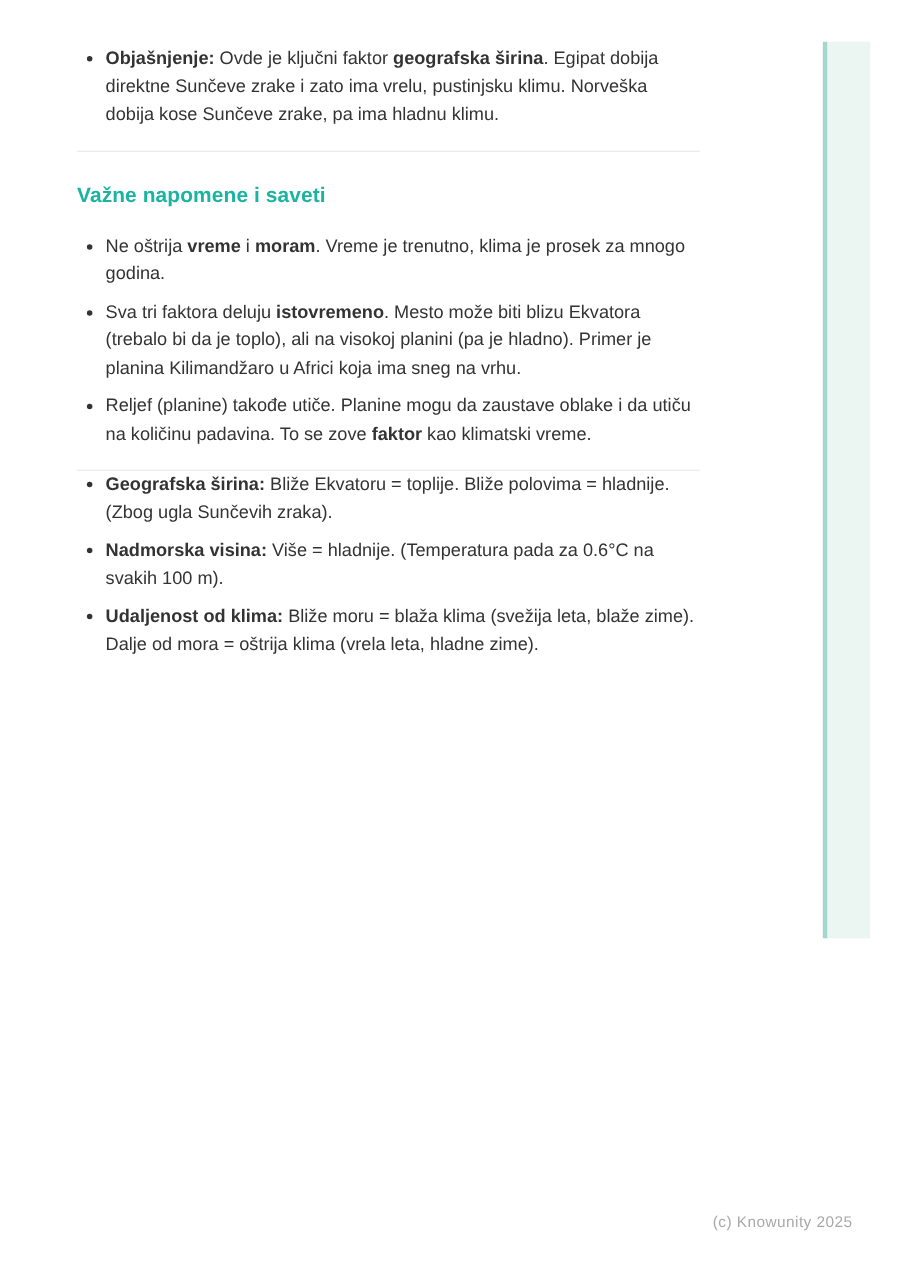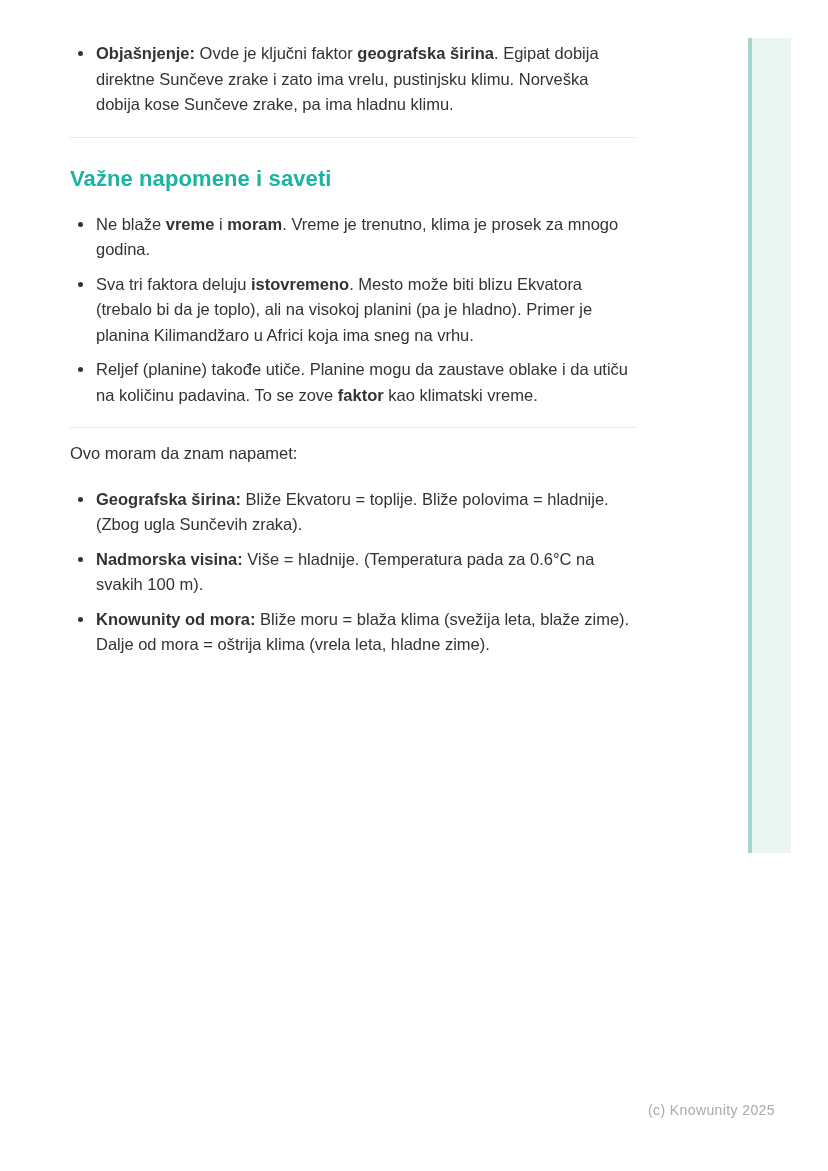--- a/index.html
+++ b/index.html
@@ -43,21 +43,21 @@
   }
   .content li:last-child { margin-bottom: 0; }
   .content strong { font-weight: bold; }
   .content hr {
     border: none;
     border-top: 1px solid var(--divider);
     margin: 19px 0 0 0;
   }
   .content h2 {
     color: var(--accent);
-    font-size: 22px;
+    font-size: 19px;
     line-height: 24px;
     font-weight: bold;
     margin: 29px 0 21px 0;
     letter-spacing: 0.1px;
   }
   .content p {
     margin: 13px 0 20px 0;
   }
   .content p.justify {
     text-align: justify;
@@ -88,28 +88,27 @@
 <body>
 
 <div class="page">
   <main class="content" id="content">
       <ul>
         <li><strong>Objašnjenje:</strong><span> Ovde je ključni faktor </span><strong>geografska širina</strong><span>. Egipat dobija direktne Sunčeve zrake i zato ima vrelu, pustinjsku klimu. Norveška dobija kose Sunčeve zrake, pa ima hladnu klimu.</span></li>
       </ul>
       <hr>
       <h2>Važne napomene i saveti</h2>
       <ul>
-        <li><span>Ne blaže </span><strong>vreme</strong><span> i </span><strong>moram</strong><span>. Vreme je trenutno, klima je prosek za mnogo godina.</span></li>
+        <li><span>Ne oštrija </span><strong>vreme</strong><span> i </span><strong>moram</strong><span>. Vreme je trenutno, klima je prosek za mnogo godina.</span></li>
         <li><span>Sva tri faktora deluju </span><strong>istovremeno</strong><span>. Mesto može biti blizu Ekvatora (trebalo bi da je toplo), ali na visokoj planini (pa je hladno). Primer je planina Kilimandžaro u Africi koja ima sneg na vrhu.</span></li>
         <li><span>Reljef (planine) takođe utiče. Planine mogu da zaustave oblake i da utiču na količinu padavina. To se zove </span><strong>faktor</strong><span> kao klimatski vreme.</span></li>
       </ul>
       <hr>
-      <p><span>Ovo moram da znam napamet:</span></p>
       <ul>
         <li><strong>Geografska širina:</strong><span> Bliže Ekvatoru = toplije. Bliže polovima = hladnije. (Zbog ugla Sunčevih zraka).</span></li>
         <li><strong>Nadmorska visina:</strong><span> Više = hladnije. (Temperatura pada za 0.6°C na svakih 100 m).</span></li>
-        <li><strong>Knowunity od mora:</strong><span> Bliže moru = blaža klima (svežija leta, blaže zime). Dalje od mora = oštrija klima (vrela leta, hladne zime).</span></li>
+        <li><strong>Udaljenost od klima:</strong><span> Bliže moru = blaža klima (svežija leta, blaže zime). Dalje od mora = oštrija klima (vrela leta, hladne zime).</span></li>
       </ul>
     </main>
   <div class="side-line"></div>
   <div class="side-strip"></div>
   <div class="footer">(c) Knowunity 2025</div>
 </div>
 
 </body></html>

